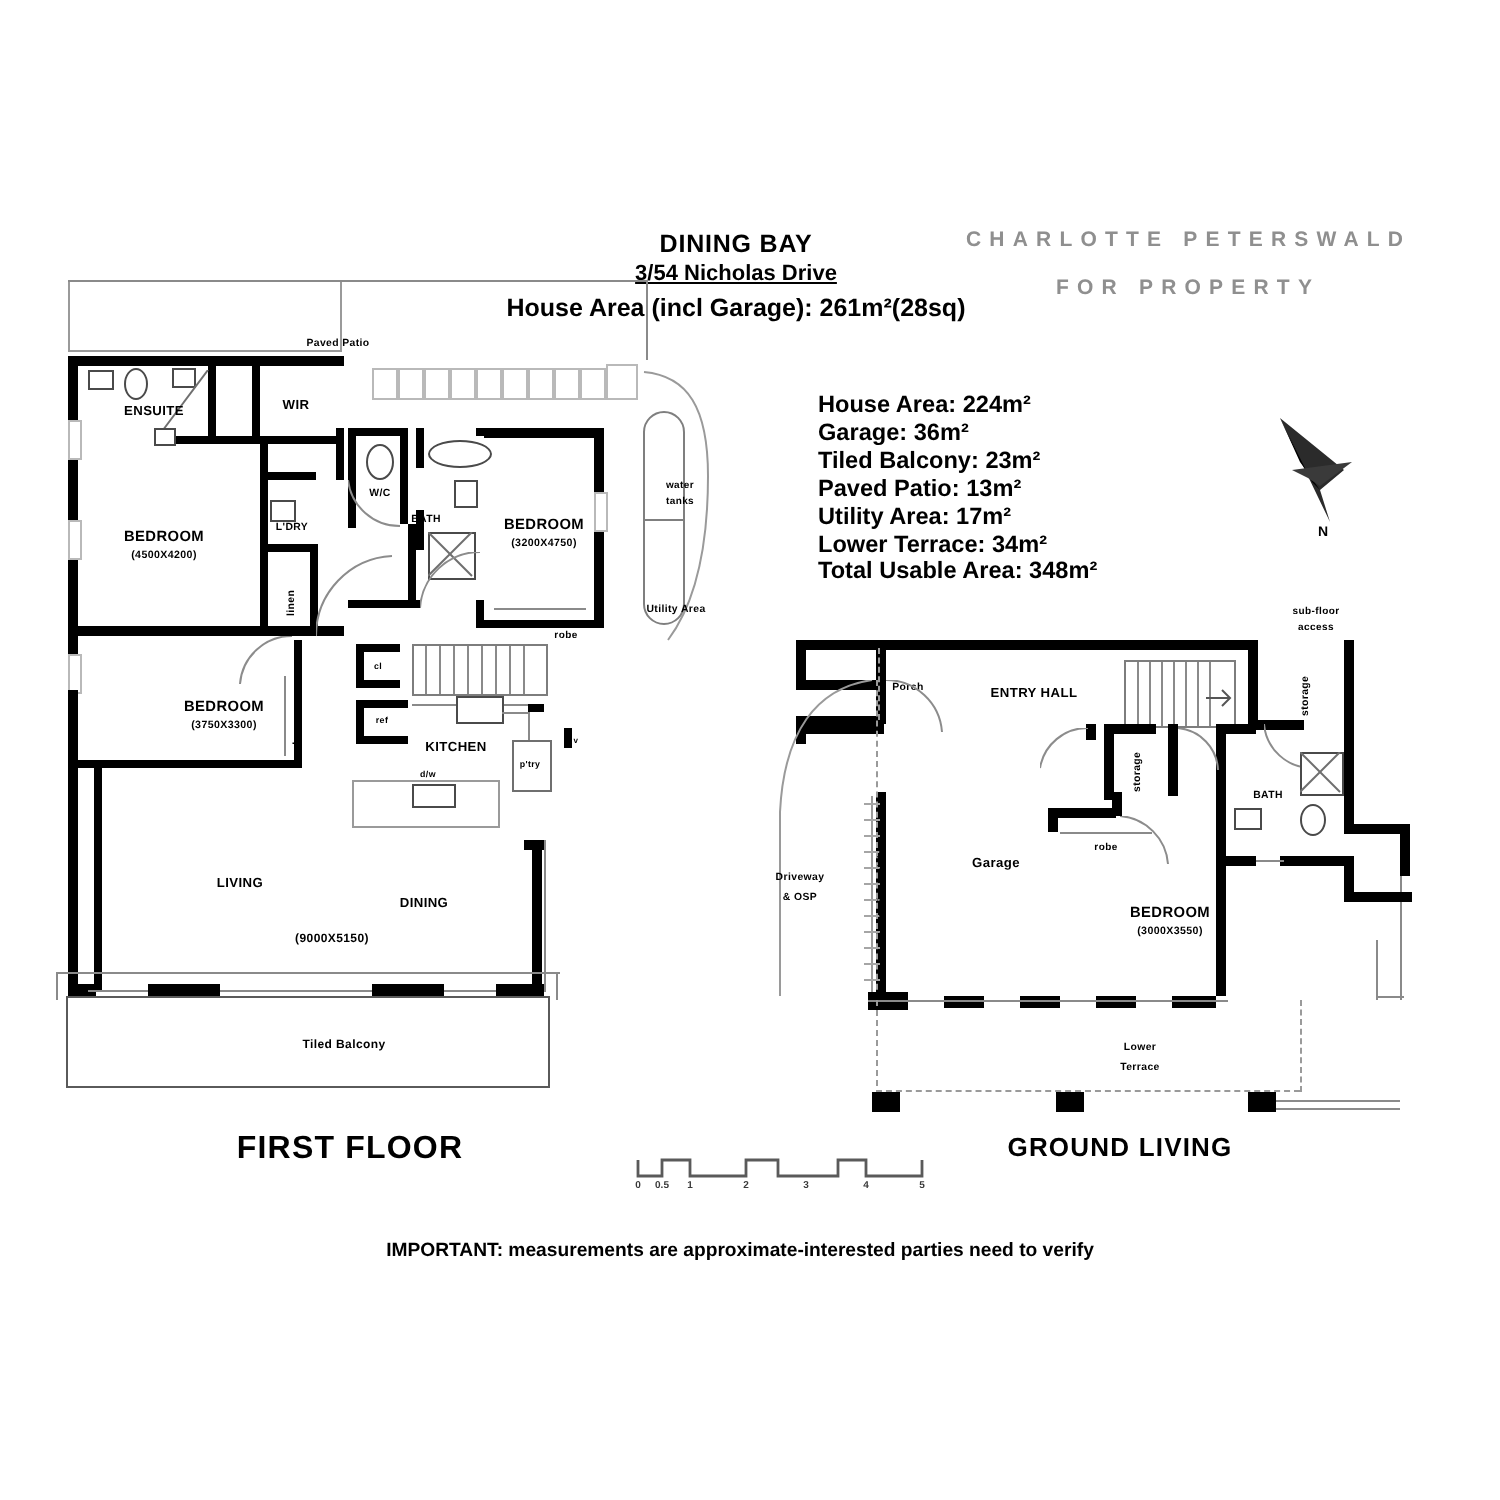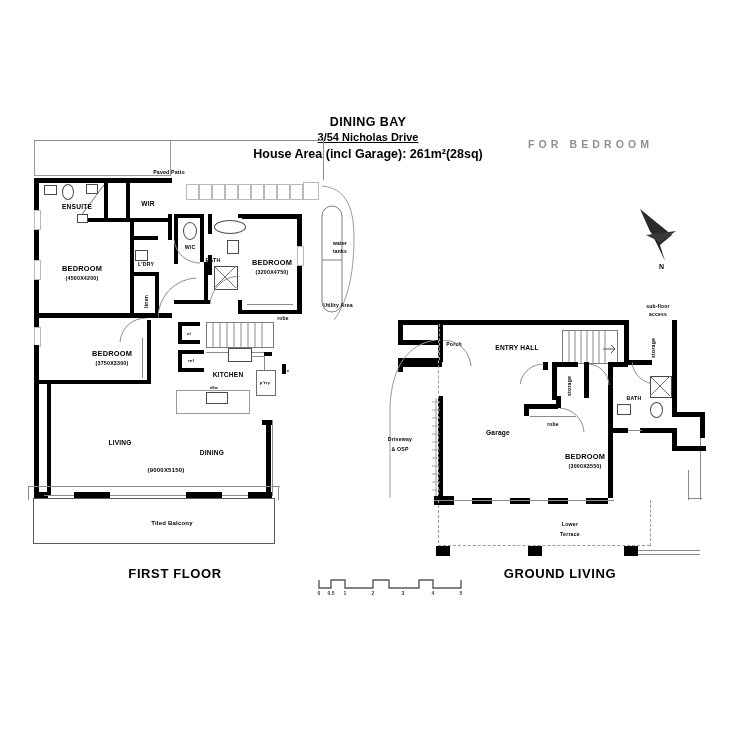--- a/index.html
+++ b/index.html
@@ -20,21 +20,21 @@
   
   .brand{color:#8f8f8f;font-weight:bold;}
   #brand1{left:483px;top:114px;font-size:10.5px;letter-spacing:4.1px;}
   #brand2{left:528px;top:138px;font-size:10.5px;letter-spacing:4.1px;}
 
   
   #specs{position:absolute;left:409px;top:196px;}
   #specs div{font-size:11.8px;font-weight:bold;line-height:13.9px;white-space:nowrap;}
 
   
-  #ff-label{left:175px;top:566px;font-size:13px;font-weight:bold;letter-spacing:.6px;}
+  #ff-label{left:175px;top:566px;font-size:16px;font-weight:bold;letter-spacing:.6px;}
   #gf-label{left:560px;top:566px;font-size:13px;font-weight:bold;letter-spacing:.6px;}
   #disclaimer{left:370px;top:620px;font-size:9.6px;font-weight:bold;}
 
   
   .w{position:absolute;background:#000;}         
   .rm{position:absolute;border:1px solid #000;background:#fff;}  
   .thin{position:absolute;background:#8a8a8a;}   
   .dash-h{position:absolute;border-top:1px dashed #9a9a9a;}
   .dash-v{position:absolute;border-left:1px dashed #9a9a9a;}
   .lbl{position:absolute;font-size:6.6px;font-weight:bold;white-space:nowrap;
@@ -61,22 +61,32 @@
 </style>
 </head>
 <body>
 
 <div id="stage">
 
   <div class="txt ctr bold" id="hdr-title">DINING BAY</div>
   <div class="txt ctr bold" id="hdr-addr">3/54 Nicholas Drive</div>
   <div class="txt ctr bold" id="hdr-area">House Area (incl Garage): 261m²(28sq)</div>
 
-  <div class="txt brand" id="brand2">FOR BEDROOM</div>
-
+  <div class="txt brand" id="brand1">CHARLOTTE PETERSWALD</div>
+  <div class="txt brand" id="brand2">FOR PROPERTY</div>
+
+  <div id="specs">
+    <div>House Area: 224m²</div>
+    <div>Garage: 36m²</div>
+    <div>Tiled Balcony: 23m²</div>
+    <div>Paved Patio: 13m²</div>
+    <div>Utility Area: 17m²</div>
+    <div>Lower Terrace: 34m²</div>
+    <div>Total Usable Area: 348m²</div>
+  </div>
 
   <div id="compass">
     <svg width="60" height="70" viewBox="0 0 60 70">
       <polygon points="8,4 33,56 28,40 40,30" fill="#2b2b2b"></polygon>
       <polygon points="8,4 24,36 28,40 18,26" fill="#000"></polygon>
       <polygon points="14,30 44,26 28,38 22,34" fill="#3a3a3a"></polygon>
     </svg>
     <div class="nlab">N</div>
   </div>
 
@@ -408,14 +418,15 @@
     </svg>
     <div class="tick" style="left:4px;">0</div>
     <div class="tick" style="left:16px;">0.5</div>
     <div class="tick" style="left:30px;">1</div>
     <div class="tick" style="left:58px;">2</div>
     <div class="tick" style="left:88px;">3</div>
     <div class="tick" style="left:118px;">4</div>
     <div class="tick" style="left:146px;">5</div>
   </div>
 
+  <div class="txt ctr bold" id="disclaimer">IMPORTANT: measurements are approximate-interested parties need to verify</div>
 
 </div>
 
 </body></html>

